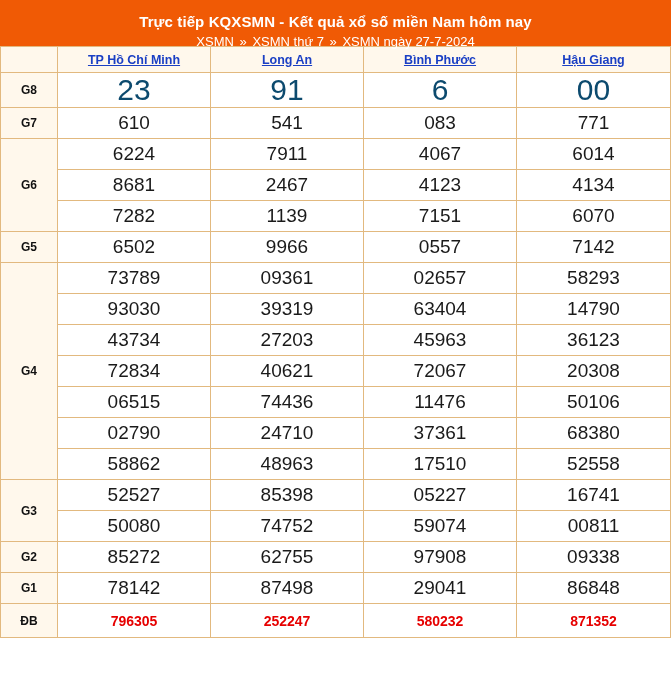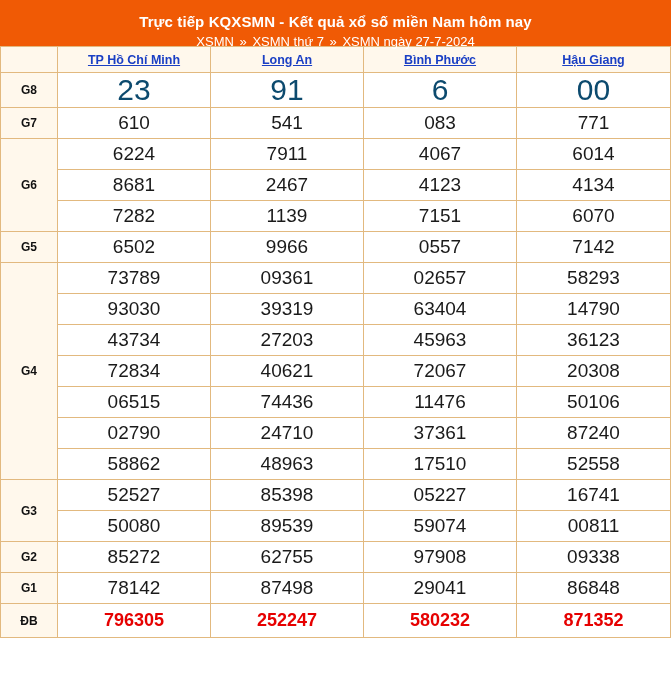--- a/index.html
+++ b/index.html
@@ -100,21 +100,21 @@
     font-weight: normal;
   }
   td.num.big-red {
     color: #0c4a6e;
     font-weight: normal;
     font-size: 30px;
   }
   td.num.db {
     color: #e60000;
     font-weight: bold;
-    font-size: 18px;
+    font-size: 14px;
   }
   tr.g8 td { height: 33px; }
   tr.g7 td, tr.g5 td, tr.g2 td, tr.g1 td { height: 31px; }
   tr.db td { height: 34px; margin-top: 17px; }
 </style>
 </head>
 <body>
 
 <div class="page">
 
@@ -220,39 +220,39 @@
       <tr>
         <td class="num">06515</td>
         <td class="num">74436</td>
         <td class="num">11476</td>
         <td class="num">50106</td>
       </tr>
       <tr>
         <td class="num">02790</td>
         <td class="num">24710</td>
         <td class="num">37361</td>
-        <td class="num">87240</td>
+        <td class="num">68380</td>
       </tr>
       <tr>
         <td class="num">58862</td>
         <td class="num">48963</td>
         <td class="num">17510</td>
         <td class="num">52558</td>
       </tr>
 
       <tr>
         <td class="rowlabel" rowspan="2">G3</td>
         <td class="num">52527</td>
         <td class="num">85398</td>
         <td class="num">05227</td>
         <td class="num">16741</td>
       </tr>
       <tr>
         <td class="num">50080</td>
-        <td class="num">89539</td>
+        <td class="num">74752</td>
         <td class="num">59074</td>
         <td class="num">00811</td>
       </tr>
 
       <tr class="g2">
         <td class="rowlabel">G2</td>
         <td class="num">85272</td>
         <td class="num">62755</td>
         <td class="num">97908</td>
         <td class="num">09338</td>

